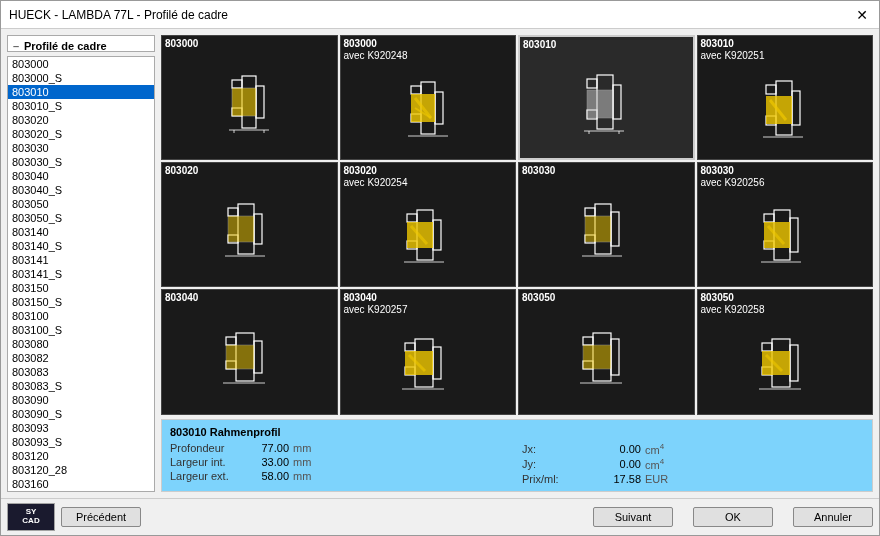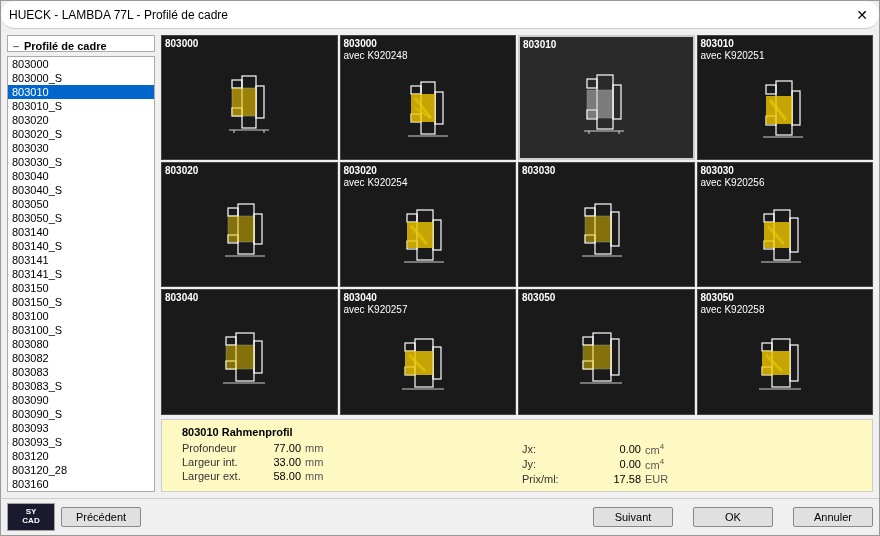--- a/index.html
+++ b/index.html
@@ -23,21 +23,20 @@
       flex-direction: column;
     }
     .title-bar {
       background: #ffffff;
       border-bottom: 1px solid #ccc;
       padding: 5px 8px;
       display: flex;
       justify-content: space-between;
       align-items: center;
       height: 28px;
-      border-radius: 14px;
     }
     .title-bar-text {
       font-size: 12px;
       font-weight: normal;
     }
     .title-bar-close {
       font-size: 14px;
       cursor: pointer;
       width: 18px;
       height: 18px;
@@ -121,23 +120,23 @@
       padding: 2px 3px;
       line-height: 1.2;
     }
     .grid-cell-image {
       flex: 1;
       display: flex;
       align-items: center;
       justify-content: center;
     }
     .info-panel {
-      background: #fef9c3;
+      background: #7dd3fc;
       border: 1px solid #ccc;
-      padding: 6px 20px;
+      padding: 6px 8px;
       font-size: 11px;
     }
     .info-title {
       font-weight: bold;
       margin-bottom: 4px;
       font-size: 11px;
     }
     .info-grid {
       display: grid;
       grid-template-columns: 1fr 1fr;

